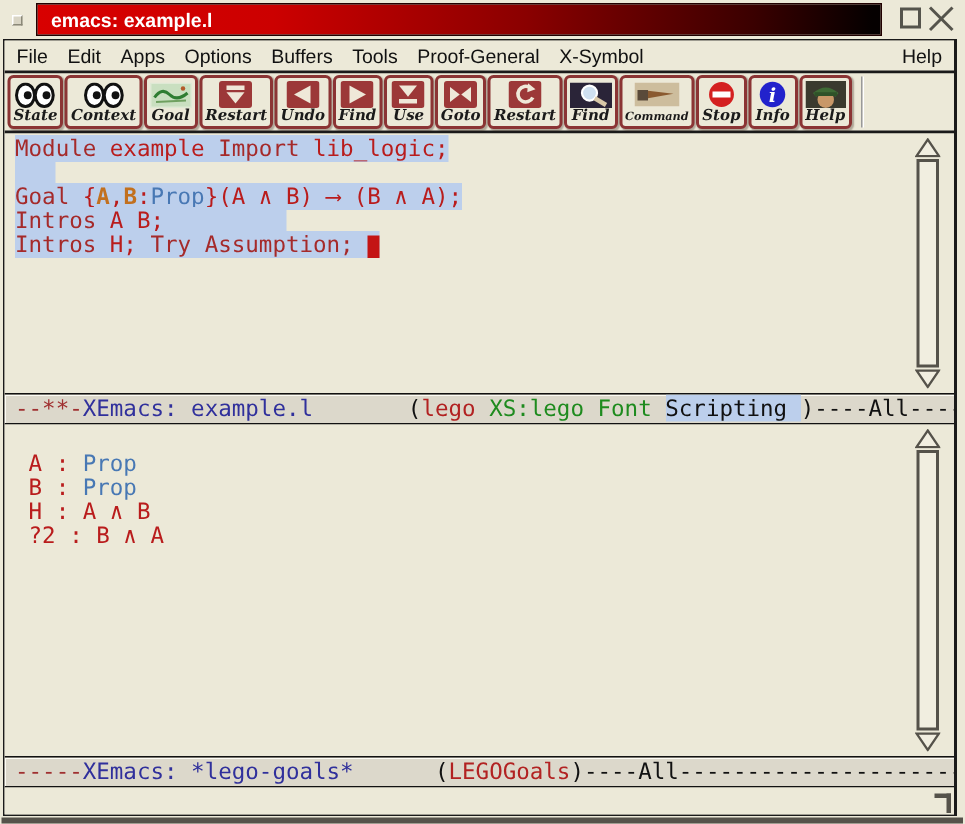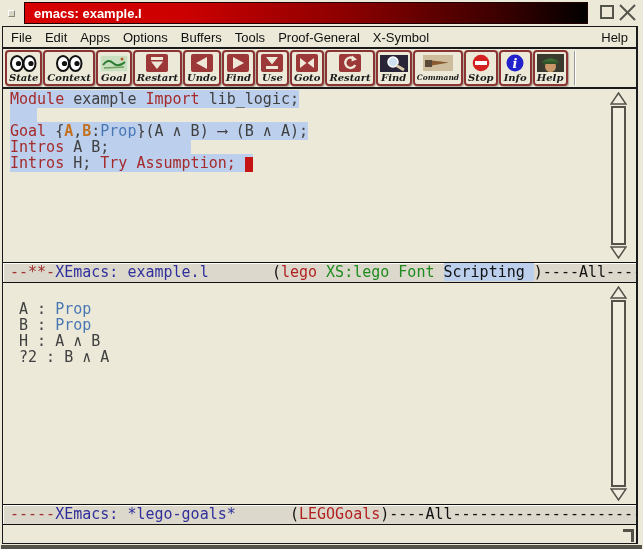--- a/index.html
+++ b/index.html
@@ -75,21 +75,21 @@
   .buffer-text {
     position:absolute; left:7px; top:2px; right:34px;
     font-size:15px; line-height:16px; white-space:pre; color:#1a1a1a;
   }
   .goals-buffer .buffer-text { top:18px; }
   .line { height:16px; }
   .locked { background:#BCCFEC; }
   .cursor { display:inline-block; width:8px; height:15px; background:#C41414; vertical-align:text-bottom; }
 
   .c-kw    { color:#A52A2A; }
-  .c-plain { color:#404040; }
+  .c-plain { color:#b91c1c; }
   .c-var   { color:#C2701E; font-weight:bold; }
   .c-type  { color:#4878B4; }
 
   
   .sb { position:absolute; right:7px; top:3px; bottom:3px; width:21px;
         display:flex; flex-direction:column; align-items:center; }
   .sb-arrow { flex:none; height:13px; }
   .sb-thumb { flex:1; width:15px; margin:1px 0; background:#F1EEE0; border:2px solid #55524a; }
 
   

